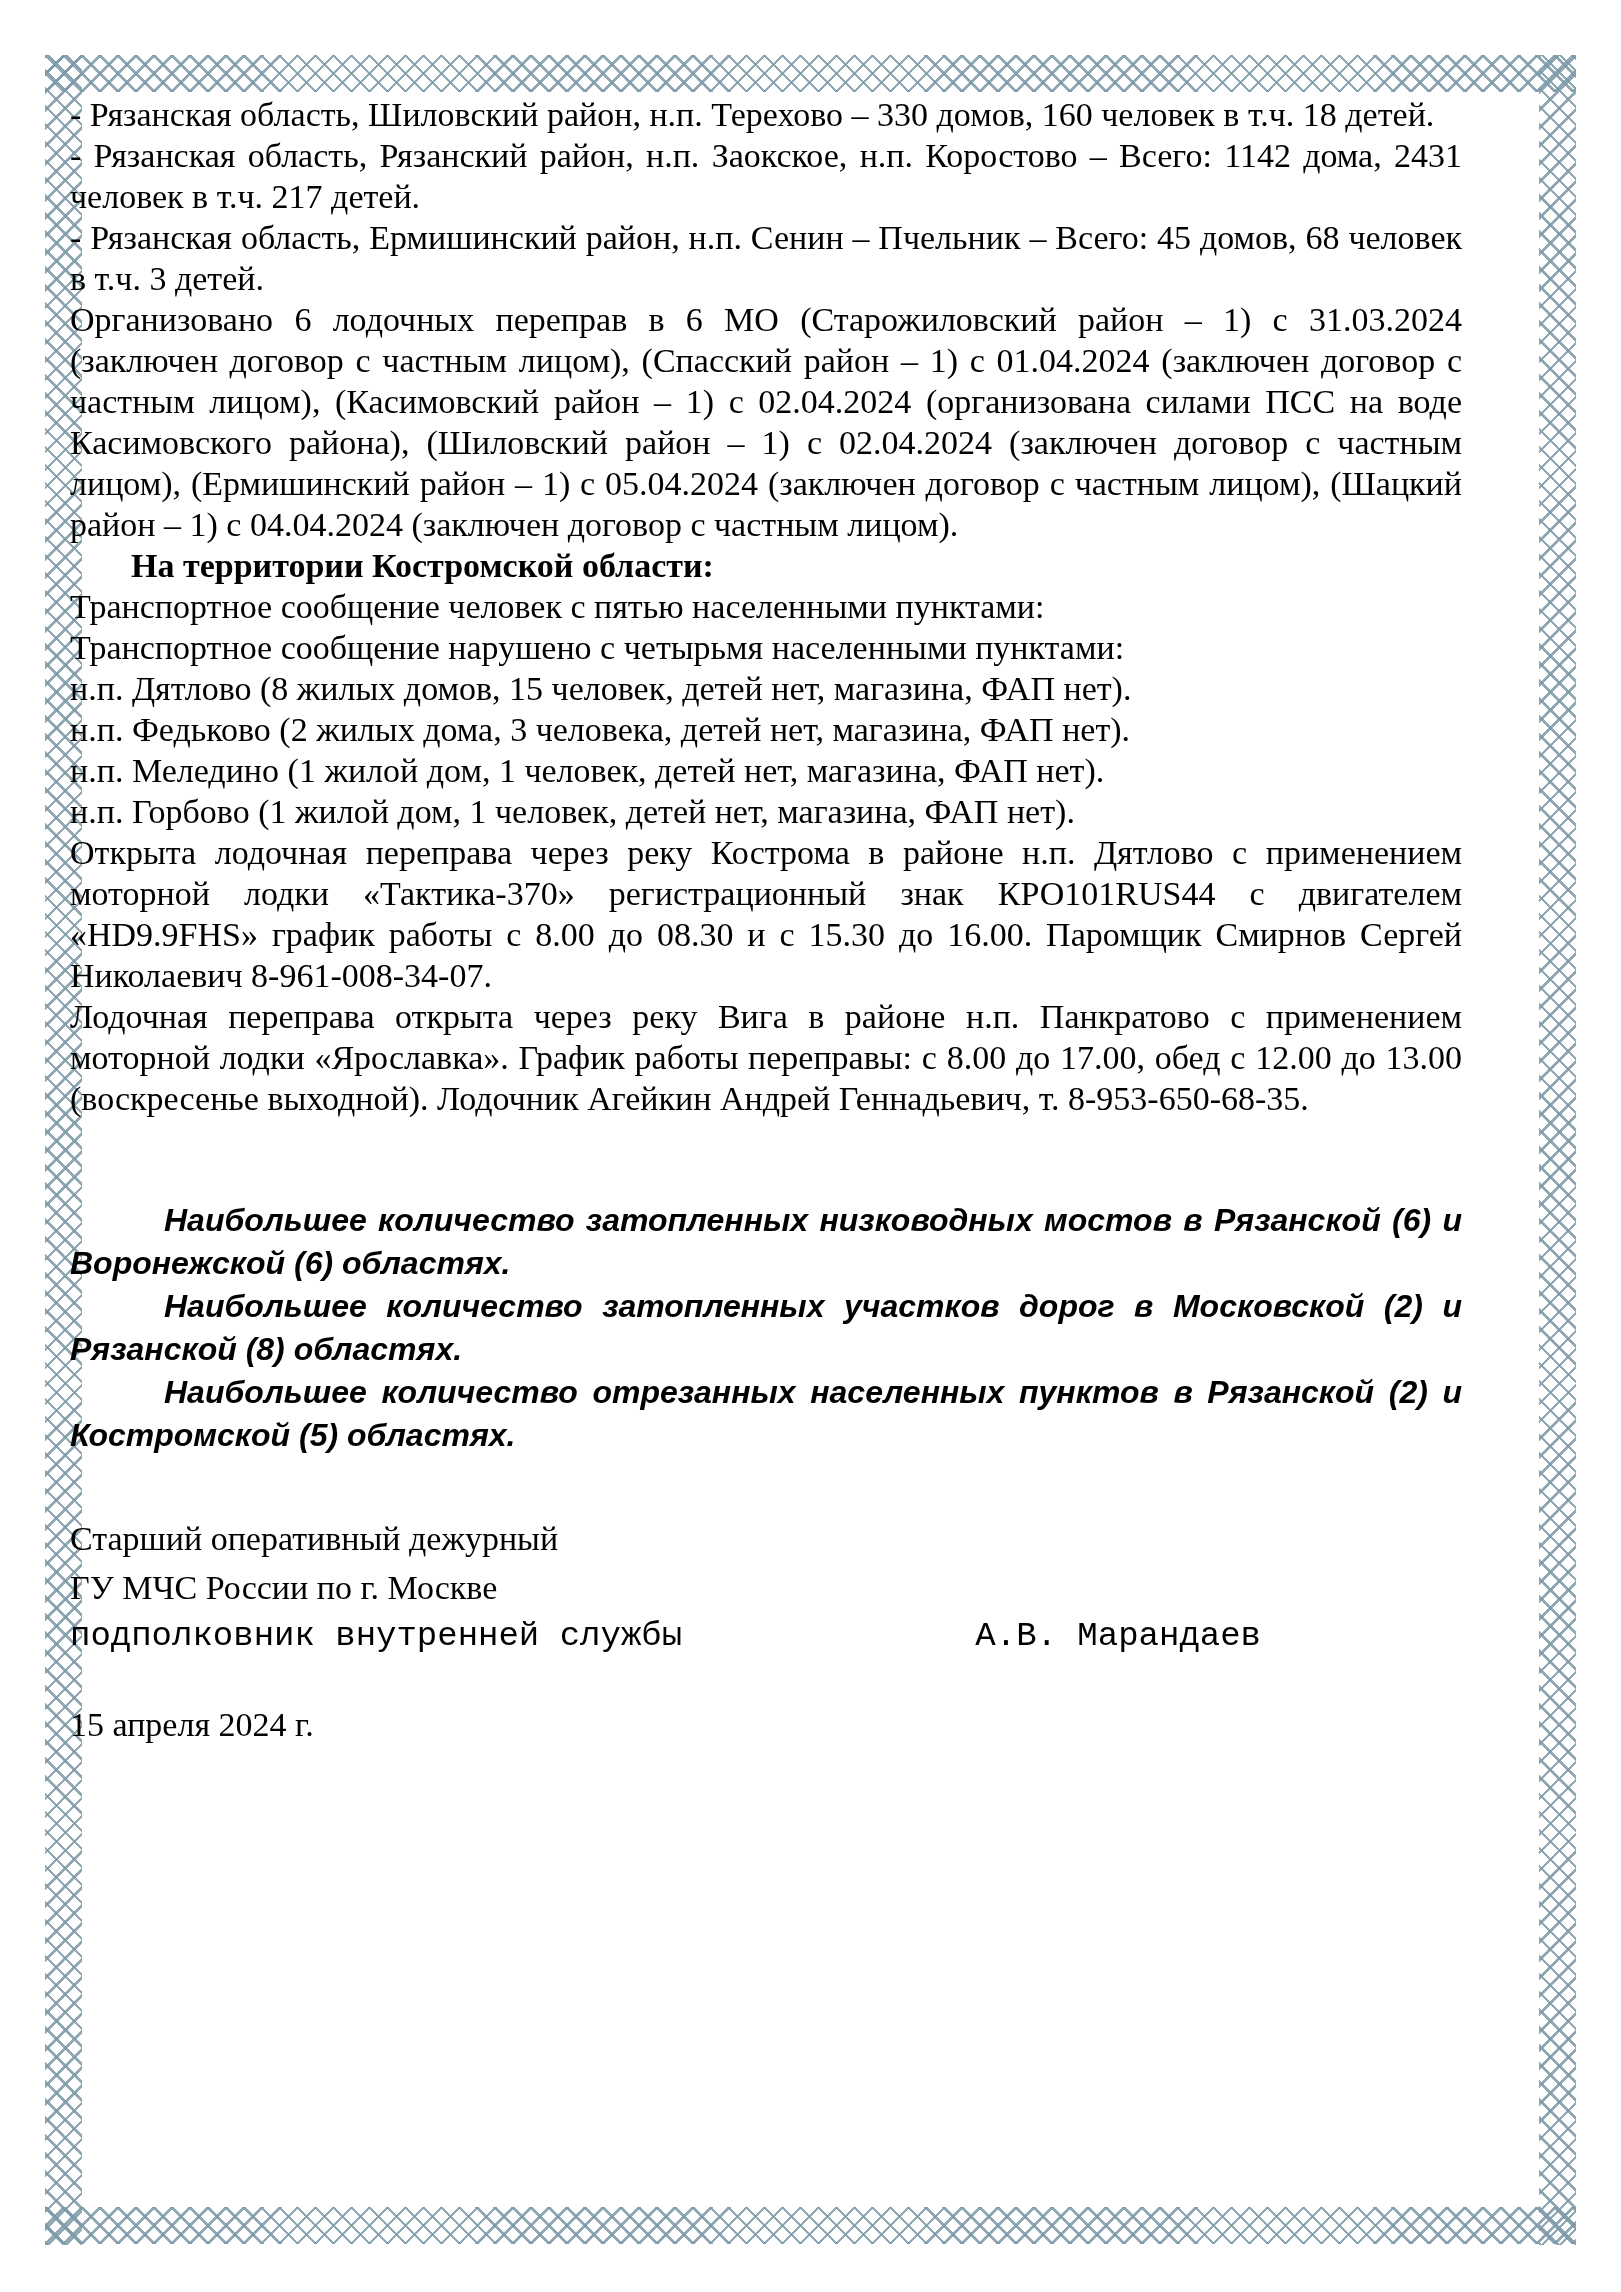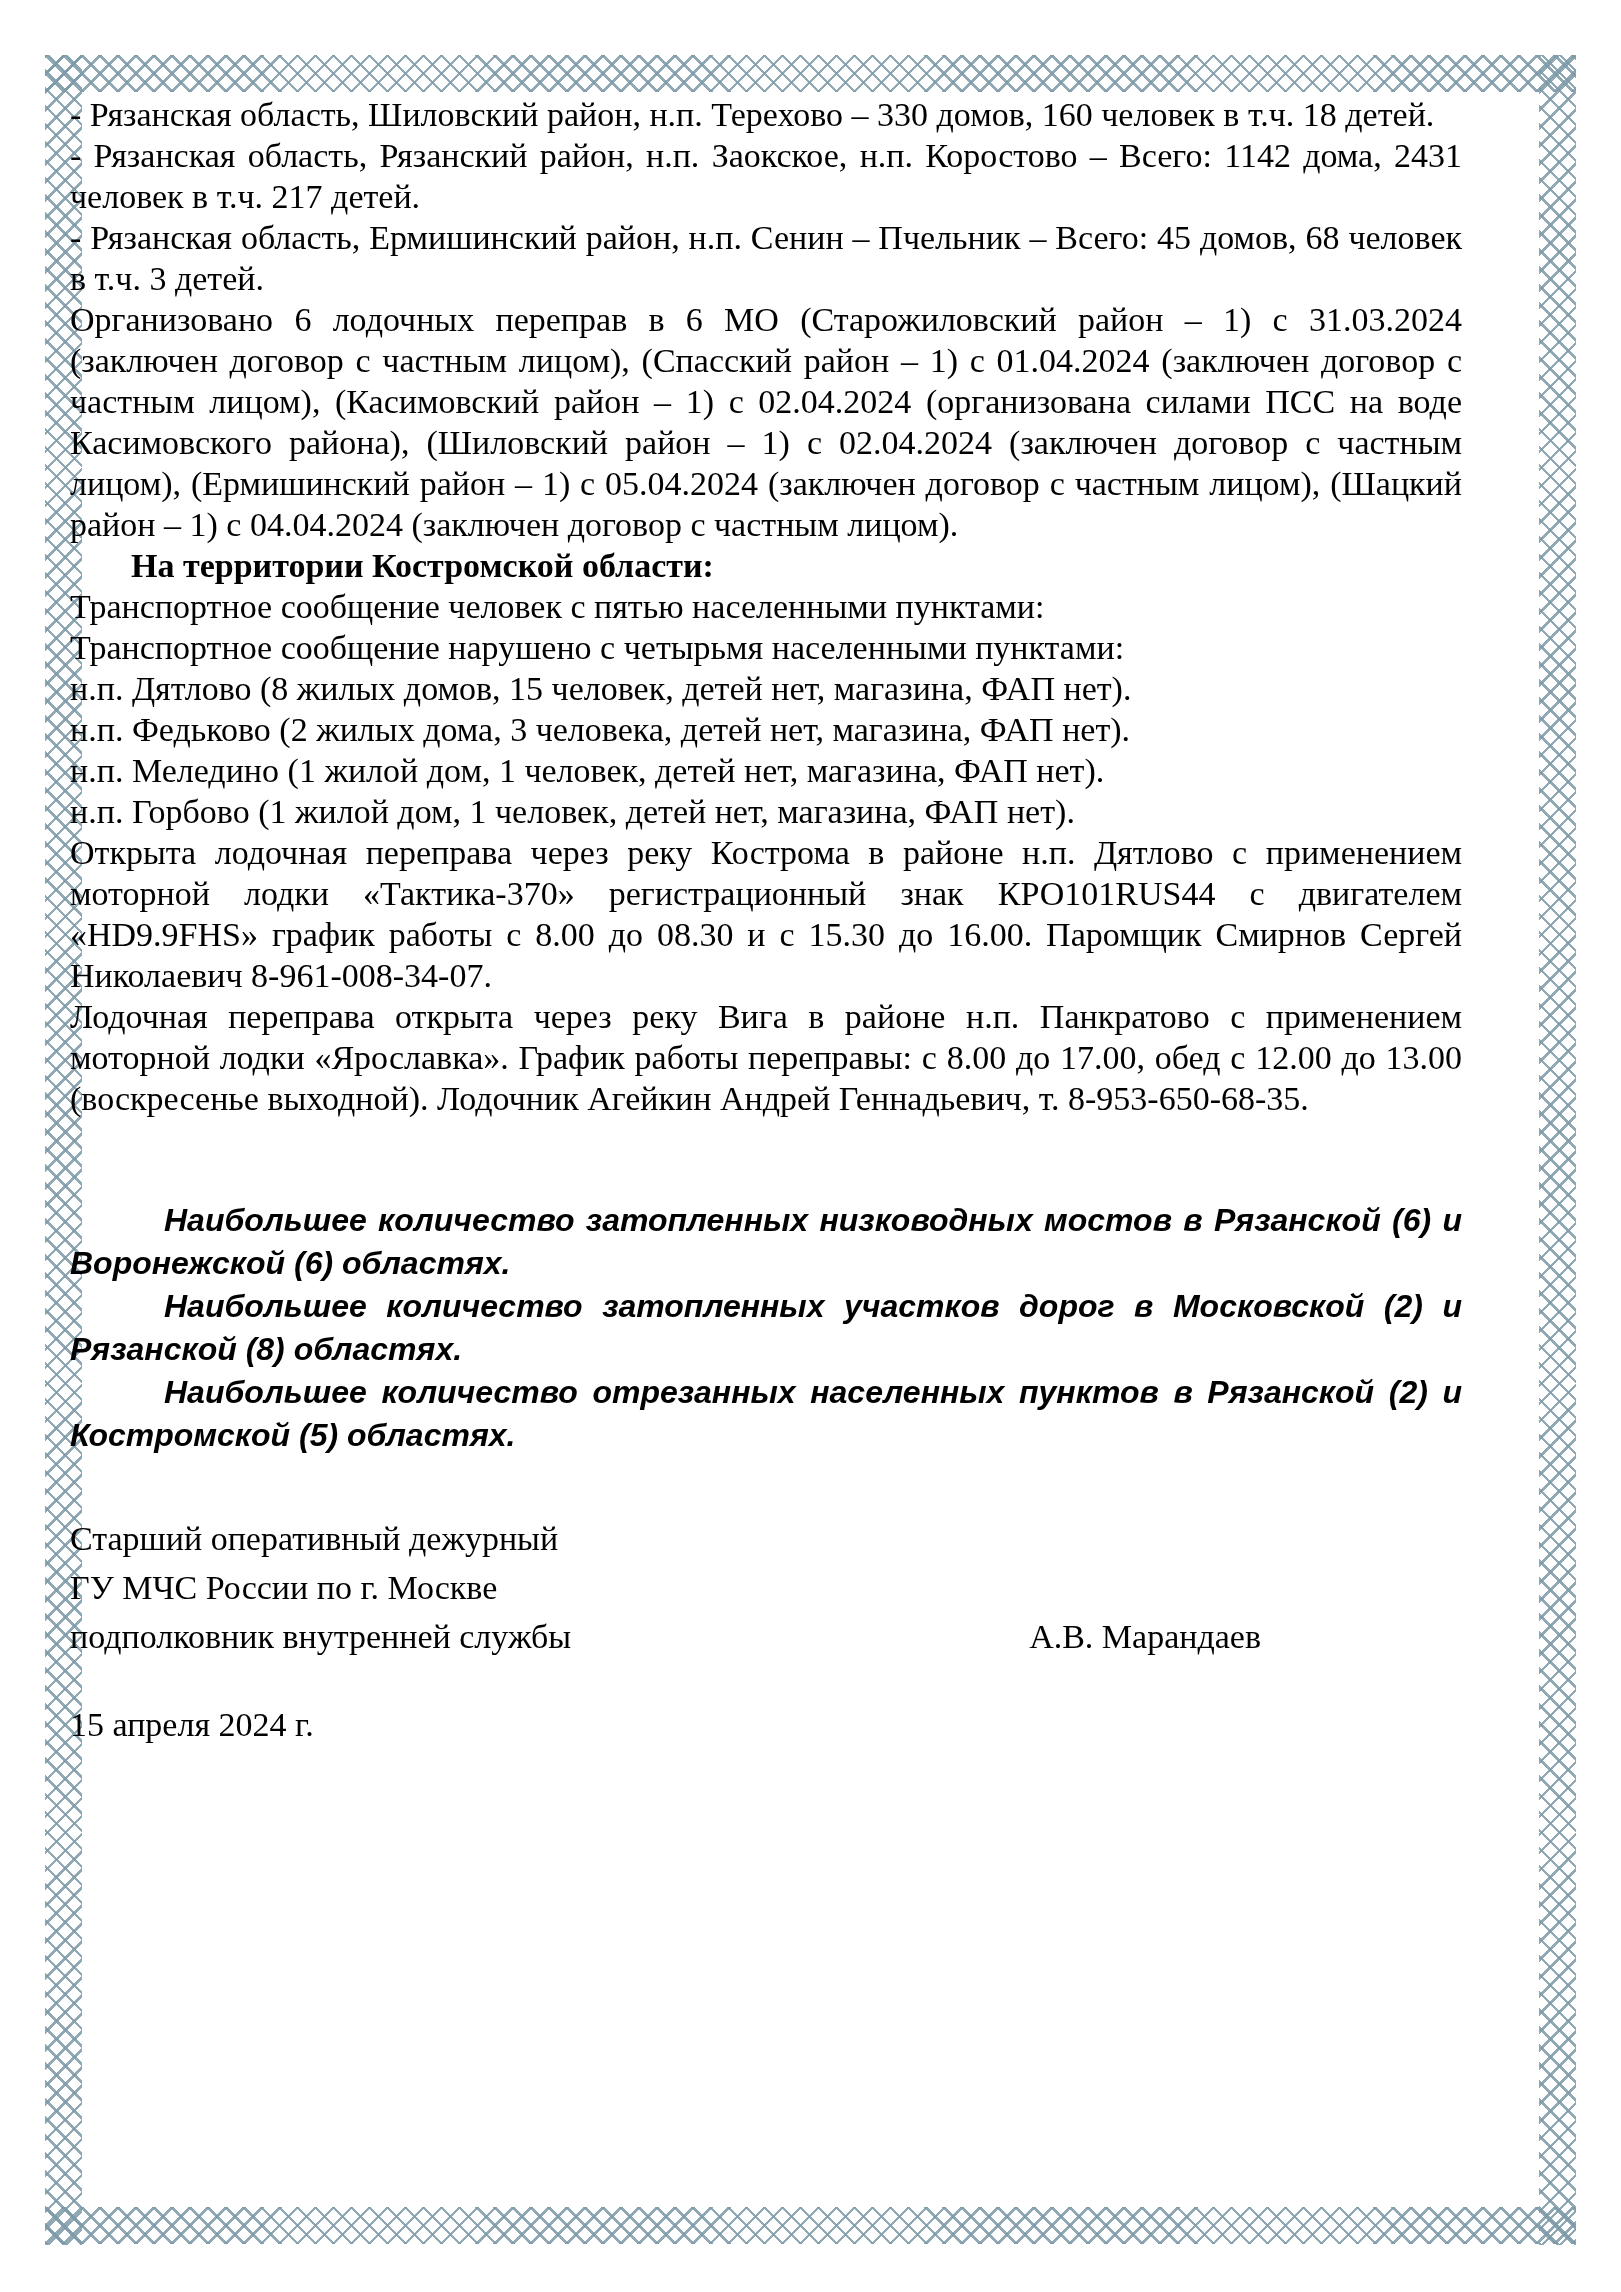--- a/index.html
+++ b/index.html
@@ -51,21 +51,21 @@
     font-size: 32px;
     line-height: 43px;
   }
   .summary-block p { text-indent: 94px; }
 
   .signature-block {
     margin-top: 57px;
     line-height: 49px;
     text-align: left;
   }
-  .sig-line { display: flex; }
+  .sig-line { display: flex; font-family: Liberation Mono, monospace; }
   .sig-name { margin-left: auto; margin-right: 201px; }
   .date-line { margin-top: 39px !important; }
 </style>
 </head>
 <body>
 
 <div class="page">
 
   <div class="border-strip border-top"></div>
   <div class="border-strip border-bottom"></div>

